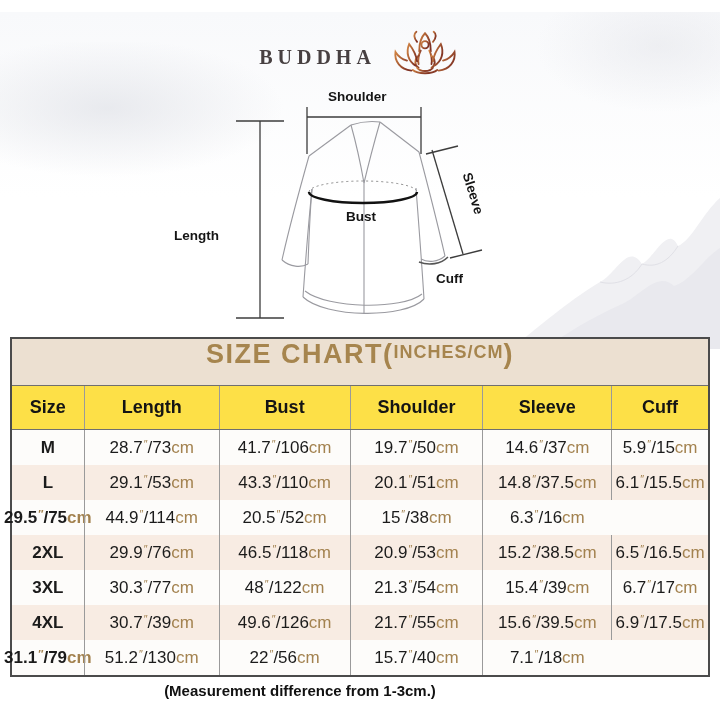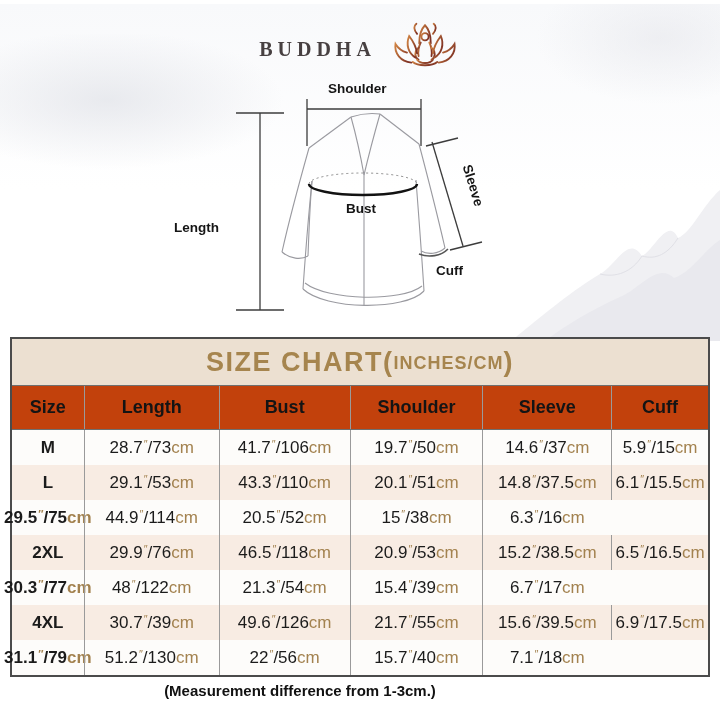--- a/index.html
+++ b/index.html
@@ -8,21 +8,21 @@
     font-family:"Liberation Sans", sans-serif;
     background:#ffffff;
     position:relative;
     overflow:hidden;
     -webkit-font-smoothing:antialiased;
   }
   .page{position:absolute;inset:0;width:720px;height:720px;}
 
   
   .hero{
-    position:absolute;left:0;top:4px;width:720px;height:337px;
+    position:absolute;left:0;top:12px;width:720px;height:337px;
     background:linear-gradient(180deg,#f8f9fb 0%,#ffffff 55%);
     overflow:hidden;
   }
   .wash-left{
     position:absolute;left:-40px;top:30px;width:420px;height:220px;
     background:radial-gradient(60% 45% at 35% 30%, rgba(222,224,230,0.65) 0%, rgba(222,224,230,0) 70%);
     pointer-events:none;
   }
   .wash-topright{
     position:absolute;right:-60px;top:-30px;width:300px;height:160px;
@@ -55,31 +55,31 @@
   .lbl-cuff{left:276px;top:184px;}
   .lbl-sleeve{left:313px;top:83px;transform:rotate(73deg);transform-origin:0 0;}
 
   
   .chart{
     position:absolute;left:10px;top:337px;width:700px;height:340px;
     border:2px solid #4b4b4b;box-sizing:border-box;background:#fdfcfa;
   }
   .chart-title{
     height:46px;background:#ece0d1;border-bottom:1px solid #6f6f6f;
-    display:flex;align-items:center;justify-content:center;
+    display:flex;align-items:flex-start;justify-content:center;
     color:#a6854e;white-space:nowrap;
   }
   .chart-title .big{font-size:27px;font-weight:bold;letter-spacing:1.5px;}
   .chart-title .small{font-size:18px;font-weight:bold;letter-spacing:1px;padding-top:3px;}
   .grid-row{
     display:grid;
     grid-template-columns:10.3% 19.4% 18.8% 19.1% 18.5% 13.9%;
   }
   .thead{
-    height:44px;background:#c2410c;border-bottom:1px solid #6f6f6f;box-sizing:border-box;
+    height:44px;background:#fde047;border-bottom:1px solid #6f6f6f;box-sizing:border-box;
   }
   .th{
     display:flex;align-items:center;justify-content:center;
     font-size:18px;font-weight:bold;color:#141414;
     border-left:1px solid #9a9a9a;
   }
   .th:first-child{border-left:none;}
   .tbody{position:relative;}
   .tr{height:35px;background:#fdfcfa;}
   .tr.alt{background:#f8ece3;}
@@ -351,20 +351,21 @@
           </div>
           <div class="td">
             <span>6.5</span>
             <span class="unit in-mark">″</span>
             <span>/</span>
             <span>16.5</span>
             <span class="unit">cm</span>
           </div>
         </div>
         <div class="grid-row tr">
+          <div class="td">3XL</div>
           <div class="td">
             <span>30.3</span>
             <span class="unit in-mark">″</span>
             <span>/</span>
             <span>77</span>
             <span class="unit">cm</span>
           </div>
           <div class="td">
             <span>48</span>
             <span class="unit in-mark">″</span>

